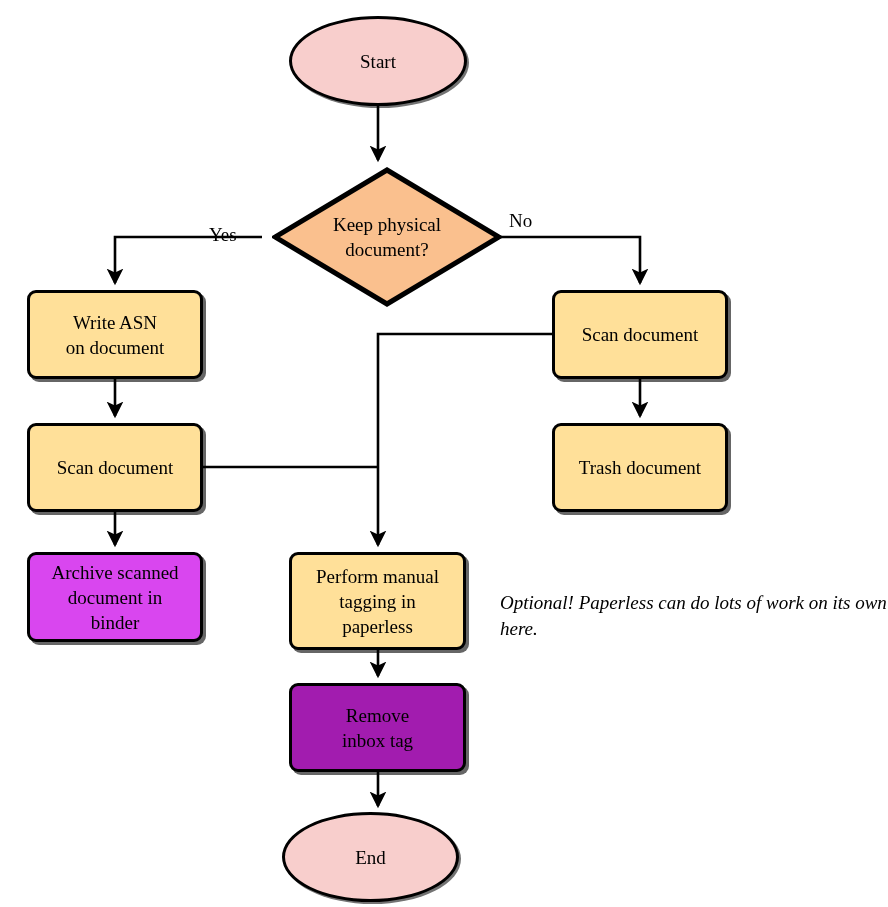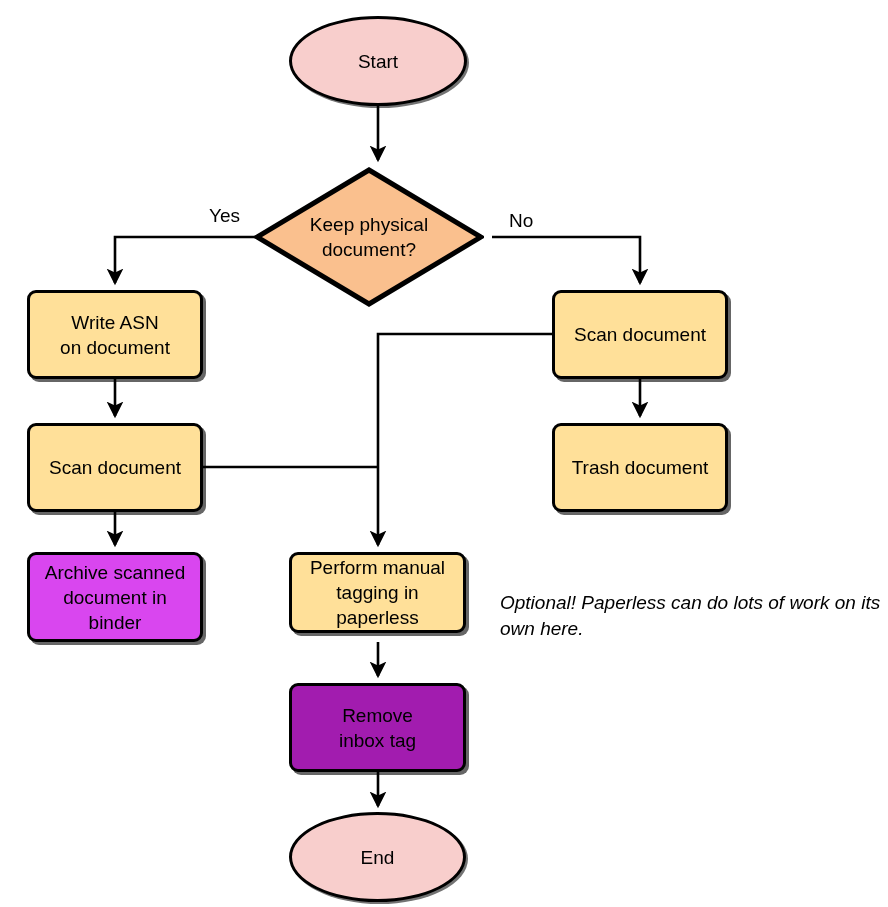--- a/index.html
+++ b/index.html
@@ -11,20 +11,21 @@
   body {
     font-family: "Liberation Sans", sans-serif;
     -webkit-font-smoothing: antialiased;
   }
   #canvas {
     position: relative;
     width: 888px;
     height: 907px;
     background: #ffffff;
     overflow: hidden;
+    font-family: Liberation Serif, serif;
   }
   #edges {
     position: absolute;
     left: 0;
     top: 0;
     width: 888px;
     height: 907px;
   }
   .node {
     position: absolute;
@@ -119,29 +120,29 @@
       <path d="M 378 642 L 378 676" marker-end="url(#arrowhead)"></path>
 
       <path d="M 378 772 L 378 806" marker-end="url(#arrowhead)"></path>
     </g>
   </svg>
 
   <div class="node node-terminal" style="left:289px; top:16px; width:178px; height:90px; background:#f8cecc;">
     <span class="node-label">Start</span>
   </div>
 
-  <div class="node node-decision" style="left:254px; top:167px; width:230px; height:140px;align-items:center;">
+  <div class="node node-decision" style="left:272px; top:167px; width:230px; height:140px;align-items:center;">
     <svg class="diamond-shape" viewBox="0 0 230 140" preserveAspectRatio="none" xmlns="http://www.w3.org/2000/svg">
       <polygon points="115,3 227,70 115,137 3,70" fill="#fac08e" stroke="#000000" stroke-width="5"></polygon>
     </svg>
     <span class="node-label">Keep physical
 document?</span>
   </div>
 
-  <div class="edge-label" style="left:209px; top:205px;">Yes</div>
+  <div class="edge-label" style="left:209px; top:224px;">Yes</div>
   <div class="edge-label" style="left:509px; top:210px;">No</div>
 
   <div class="node node-process" style="left:27px; top:290px; width:176px; height:89px; background:#ffe099;">
     <span class="node-label">Write ASN
 on document</span>
   </div>
 
   <div class="node node-process" style="left:27px; top:423px; width:176px; height:89px; background:#ffe099;">
     <span class="node-label">Scan document</span>
   </div>
@@ -153,30 +154,30 @@
   </div>
 
   <div class="node node-process" style="left:552px; top:290px; width:176px; height:89px; background:#ffe099;">
     <span class="node-label">Scan document</span>
   </div>
 
   <div class="node node-process" style="left:552px; top:423px; width:176px; height:89px; background:#ffe099;justify-content:center;">
     <span class="node-label">Trash document</span>
   </div>
 
-  <div class="node node-process" style="left:289px; top:552px; width:177px; height:81px; background:#ffe099;">
+  <div class="node node-process" style="left:289px; top:552px; width:177px; height:98px; background:#ffe099;">
     <span class="node-label">Perform manual
 tagging in
 paperless</span>
   </div>
 
   <div class="node node-process" style="left:289px; top:683px; width:177px; height:89px; background:#a21caf;">
     <span class="node-label">Remove
 inbox tag</span>
   </div>
 
-  <div class="node node-terminal" style="left:289px; top:812px; width:177px; height:90px; background:#f8cecc;">
+  <div class="node node-terminal" style="left:282px; top:812px; width:177px; height:90px; background:#f8cecc;">
     <span class="node-label">End</span>
   </div>
 
   <div class="annotation" style="left:500px; top:590px; width:400px;">Optional! Paperless can do lots of work on its own here.</div>
 
 </div>
 
 </body></html>

